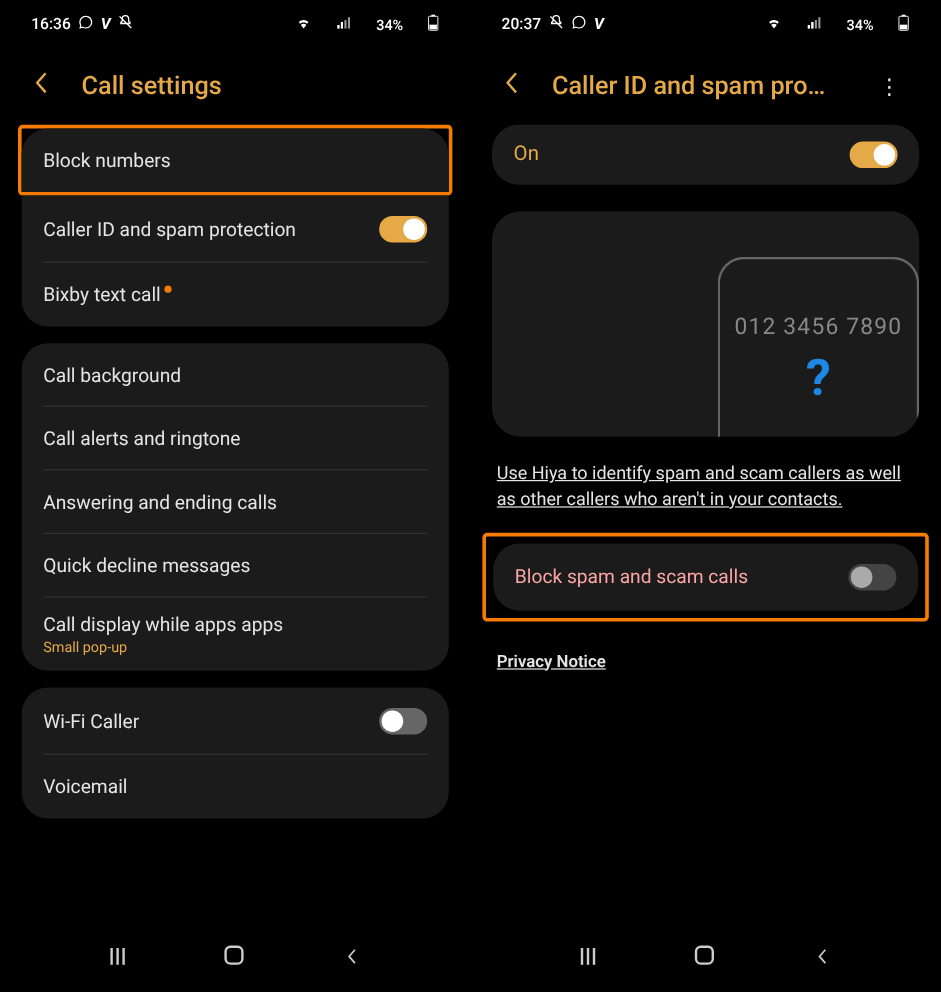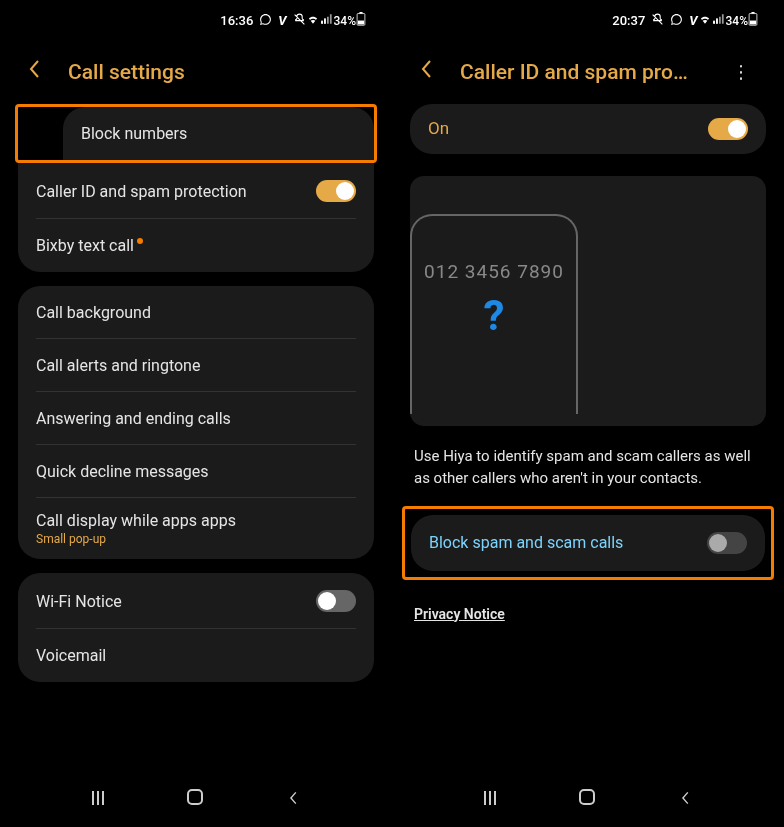--- a/index.html
+++ b/index.html
@@ -17,36 +17,36 @@
     }
     .phone {
       width: 392px;
       height: 827px;
       background: #000;
       position: relative;
       padding: 0 18px;
     }
     .status-bar {
       display: flex;
-      justify-content: flex-end;
+      justify-content: space-between;
       align-items: center;
       padding: 12px 8px 8px;
       color: #fff;
       font-size: 13px;
       font-weight: 500;
     }
     .status-left {
       display: flex;
       align-items: center;
       gap: 6px;
     }
     .status-right {
       display: flex;
       align-items: center;
-      gap: 0;
+      gap: 20px;
       font-size: 12px;
     }
     .status-icon {
       display: inline-block;
     }
     .header {
       display: flex;
       align-items: center;
       padding: 22px 10px 20px;
       gap: 28px;
@@ -144,21 +144,20 @@
       right: auto;
       left: 2px;
       background: #aaa;
     }
     .highlight {
       border: 3px solid #f57c00;
       border-radius: 4px;
     }
     .highlight-top {
       margin: 0 -1px;
-      padding-left: 45px;
     }
     .nav-bar {
       position: absolute;
       bottom: 18px;
       left: 0;
       right: 0;
       display: flex;
       justify-content: space-around;
       align-items: center;
       padding: 0 50px;
@@ -175,27 +174,27 @@
       border-radius: 22px;
       margin-bottom: 22px;
     }
     .on-label {
       color: #e5a947;
       font-size: 17px;
       flex: 1;
     }
     .phone-illust {
       background: #1b1b1b;
-      border-radius: 14px;
+      border-radius: 24px;
       padding: 38px 0 0;
       margin-bottom: 20px;
       display: flex;
-      justify-content: flex-start;
+      justify-content: flex-end;
       overflow: hidden;
-      height: 250px;
+      height: 188px;
     }
     .phone-shape {
       width: 168px;
       height: 200px;
       border: 2px solid #666;
       border-bottom: none;
       border-radius: 22px 22px 0 0;
       padding-top: 44px;
       text-align: center;
     }
@@ -209,30 +208,31 @@
       font-size: 42px;
       font-weight: 700;
       margin-top: 8px;
     }
     .description {
       color: #e5e5e5;
       font-size: 15px;
       line-height: 1.45;
       padding: 0 4px;
       margin-bottom: 16px;
+      text-decoration: underline;
     }
     .block-row {
       display: flex;
       align-items: center;
       padding: 17px 18px;
       background: #1b1b1b;
       border-radius: 22px;
     }
     .block-label {
-      color: #7dd3fc;
+      color: #fca5a5;
       font-size: 16px;
       flex: 1;
     }
     .privacy {
       color: #e5e5e5;
       font-size: 14px;
       font-weight: 600;
       text-decoration: underline;
       padding: 0 4px;
       margin-top: 26px;
@@ -348,21 +348,21 @@
     <div class="row" style="padding-top:13px;padding-bottom:13px;">
       <span class="row-label">
         <span>Call display while apps apps</span>
         <span class="row-sub">Small pop-up</span>
       </span>
     </div>
   </div>
 
   <div class="card">
     <div class="row">
-      <span class="row-label">Wi-Fi Notice</span>
+      <span class="row-label">Wi-Fi Caller</span>
       <span class="toggle off"></span>
     </div>
     <div class="row">
       <span class="row-label">Voicemail</span>
     </div>
   </div>
 
   <div class="nav-bar">
     <span class="nav-icon">
       <span class="recents-bars">

